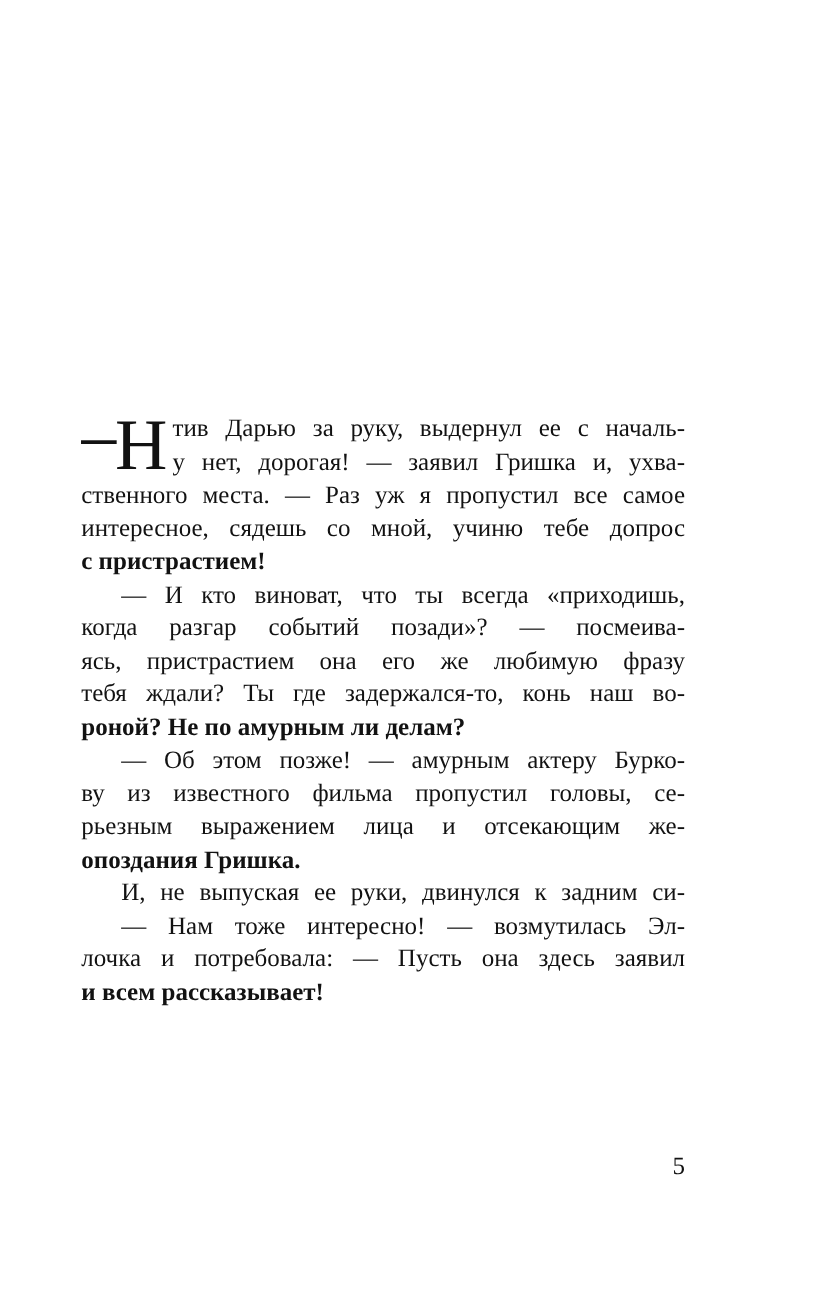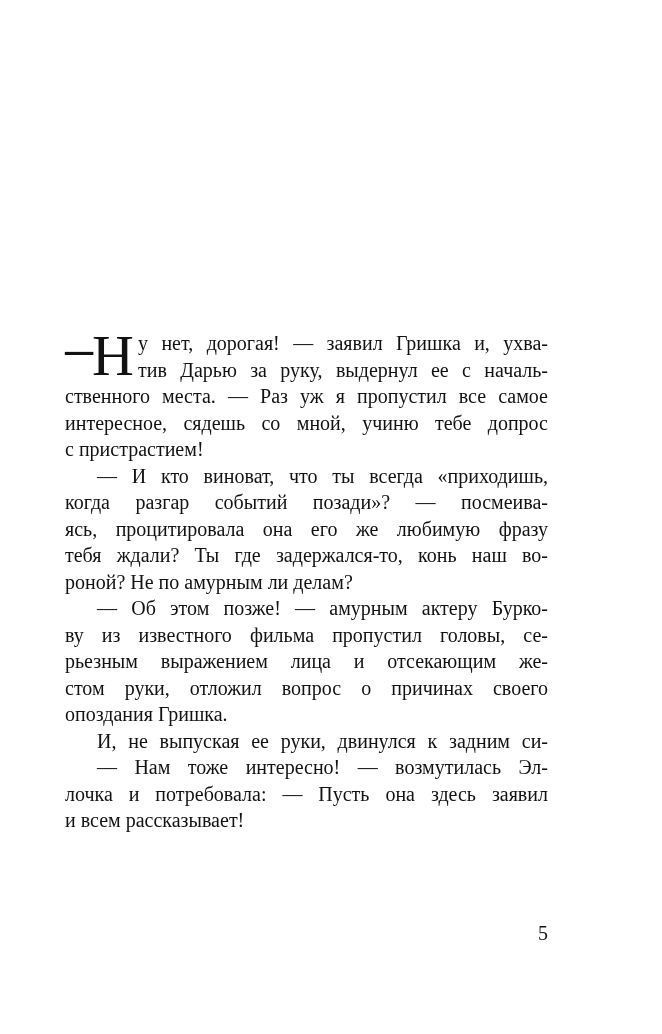--- a/index.html
+++ b/index.html
@@ -19,21 +19,21 @@
     width: 483px;
     font-size: 20px;
     line-height: 26.5px;
   }
   .paragraph { margin: 0; }
   .line {
     text-align: justify;
     text-align-last: justify;
     white-space: normal;
   }
-  .line.last { text-align-last: left; }
+  .line.last { text-align-last: left; font-weight: bold; }
   .line.indent { text-indent: 32px; }
   .dropcap {
     float: left;
     width: 70px;
     height: 52px;
     margin-right: 3px;
     position: relative;
   }
   .dropcap-dash {
     position: absolute;
@@ -66,38 +66,37 @@
 </head>
 <body>
 
 <div class="page">
   <div class="text-block" id="text-block">
       <div class="paragraph">
         <span class="dropcap">
           <span class="dropcap-dash">—</span>
           <span class="dropcap-letter">Н</span>
         </span>
+        <div class="line">тив Дарью за руку, выдернул ее с началь-</div>
         <div class="line">у нет, дорогая! — заявил Гришка и, ухва-</div>
-        <div class="line">тив Дарью за руку, выдернул ее с началь-</div>
         <div class="line">ственного места. — Раз уж я пропустил все самое</div>
         <div class="line">интересное, сядешь со мной, учиню тебе допрос</div>
         <div class="line last">с пристрастием!</div>
       </div>
       <div class="paragraph">
         <div class="line indent">— И кто виноват, что ты всегда «приходишь,</div>
         <div class="line">когда разгар событий позади»? — посмеива-</div>
-        <div class="line">ясь, процитировала она его же любимую фразу</div>
+        <div class="line">ясь, пристрастием она его же любимую фразу</div>
         <div class="line">тебя ждали? Ты где задержался-то, конь наш во-</div>
         <div class="line last">роной? Не по амурным ли делам?</div>
       </div>
       <div class="paragraph">
         <div class="line indent">— Об этом позже! — амурным актеру Бурко-</div>
         <div class="line">ву из известного фильма пропустил головы, се-</div>
         <div class="line">рьезным выражением лица и отсекающим же-</div>
-        <div class="line">стом руки, отложил вопрос о причинах своего</div>
         <div class="line last">опоздания Гришка.</div>
       </div>
       <div class="paragraph">
         <div class="line indent">И, не выпуская ее руки, двинулся к задним си-</div>
       </div>
       <div class="paragraph">
         <div class="line indent">— Нам тоже интересно! — возмутилась Эл-</div>
         <div class="line">лочка и потребовала: — Пусть она здесь заявил</div>
         <div class="line last">и всем рассказывает!</div>
       </div>

